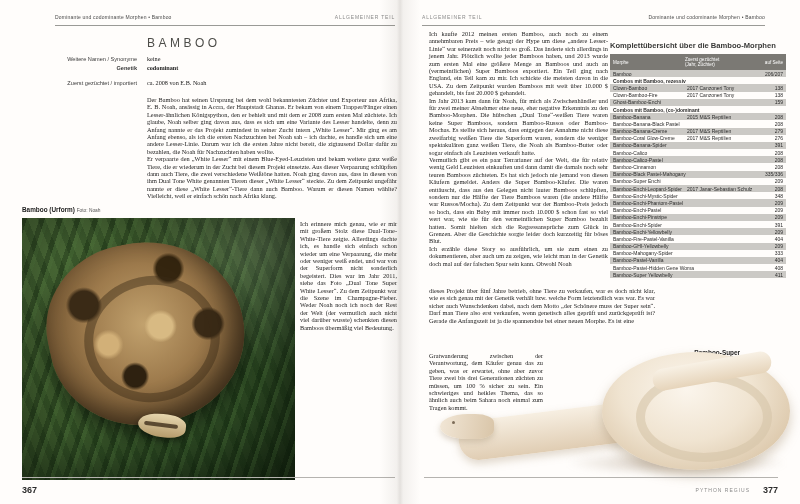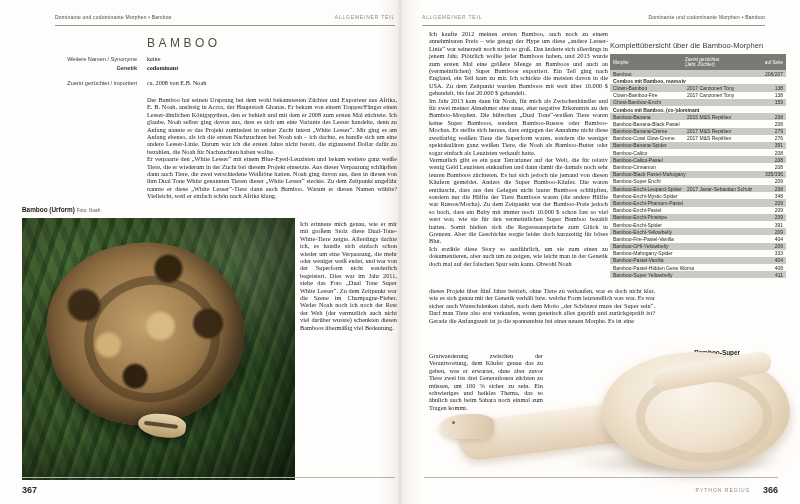--- a/index.html
+++ b/index.html
@@ -43,21 +43,21 @@
       radial-gradient(circle at 30% 52%,#d2b078 0 6%,rgba(0,0,0,0) 9%),
       radial-gradient(ellipse at 50% 45%,#c2a26e 0%,#9d7a4c 42%,#6d512f 74%,#47331e 100%);
     box-shadow:0 9px 18px rgba(0,0,0,0.5),inset -8px -12px 26px rgba(0,0,0,0.45);}
   .coil-ring{position:absolute;left:62px;top:58px;width:118px;height:108px;border-radius:50%;
     border:9px solid rgba(58,42,22,0.45);transform:rotate(-12deg);}
   .snakehead-l{position:absolute;left:116px;top:196px;width:48px;height:23px;border-radius:55% 45% 45% 55%;
     transform:rotate(7deg);background:linear-gradient(#e6d6ae,#b59b6c);box-shadow:0 3px 7px rgba(0,0,0,0.5);}
   .snakehead-l .eye-stripe{position:absolute;left:6px;top:9px;width:34px;height:4px;border-radius:3px;
     background:rgba(62,46,26,0.8);}
   
-  .tbl-title{position:absolute;left:610px;top:41px;font-size:7.6px;font-weight:normal;color:#3a3a38;}
+  .tbl-title{position:absolute;left:610px;top:41px;font-size:7.6px;font-weight:bold;color:#3a3a38;}
   .tbl{position:absolute;left:610px;top:54px;width:176px;}
   .thead{display:flex;background:#7b7974;color:#ffffff;height:16px;align-items:center;font-size:4.6px;}
   .thead .h-name{flex:0 0 72px;padding-left:3px;}
   .thead .h-bred{flex:1;line-height:5.4px;}
   .thead .h-page{flex:0 0 28px;text-align:right;padding-right:3px;}
   .trow{display:flex;align-items:center;height:7.2px;font-size:5px;color:#2a2a2a;white-space:nowrap;}
   .trow.shaded{background:#cbc9c5;}
   .trow .c-name{flex:0 0 74px;padding-left:3px;overflow:visible;}
   .trow .c-date{flex:1;}
   .trow .c-page{flex:0 0 28px;text-align:right;padding-right:3px;}
@@ -309,16 +309,16 @@
       <div class="pr-eye"></div>
     </div>
   </div>
 
   <div class="body-text" style="left:429px;top:352px;width:114px;">
     <p>Gratwanderung zwischen der Verantwortung, dem Käufer genau das zu geben, was er erwartet, ohne aber zuvor Tiere zwei bis drei Generationen züchten zu müssen, um 100 % sicher zu sein. Ein schwieriges und heikles Thema, das so ähnlich auch beim Sahara noch einmal zum Tragen kommt.</p>
   </div>
 
   <div class="rule" style="left:424px;top:477px;width:354px;background:#b5b3af;"></div>
   <div class="footlabel" style="left:640px;width:110px;text-align:right;">PYTHON REGIUS</div>
-  <div class="pagenum" style="left:760px;width:18px;text-align:right;">366</div>
+  <div class="pagenum" style="left:760px;width:18px;text-align:right;">377</div>
 
   <div class="gutter"></div>
 </div>
 
 </body></html>

